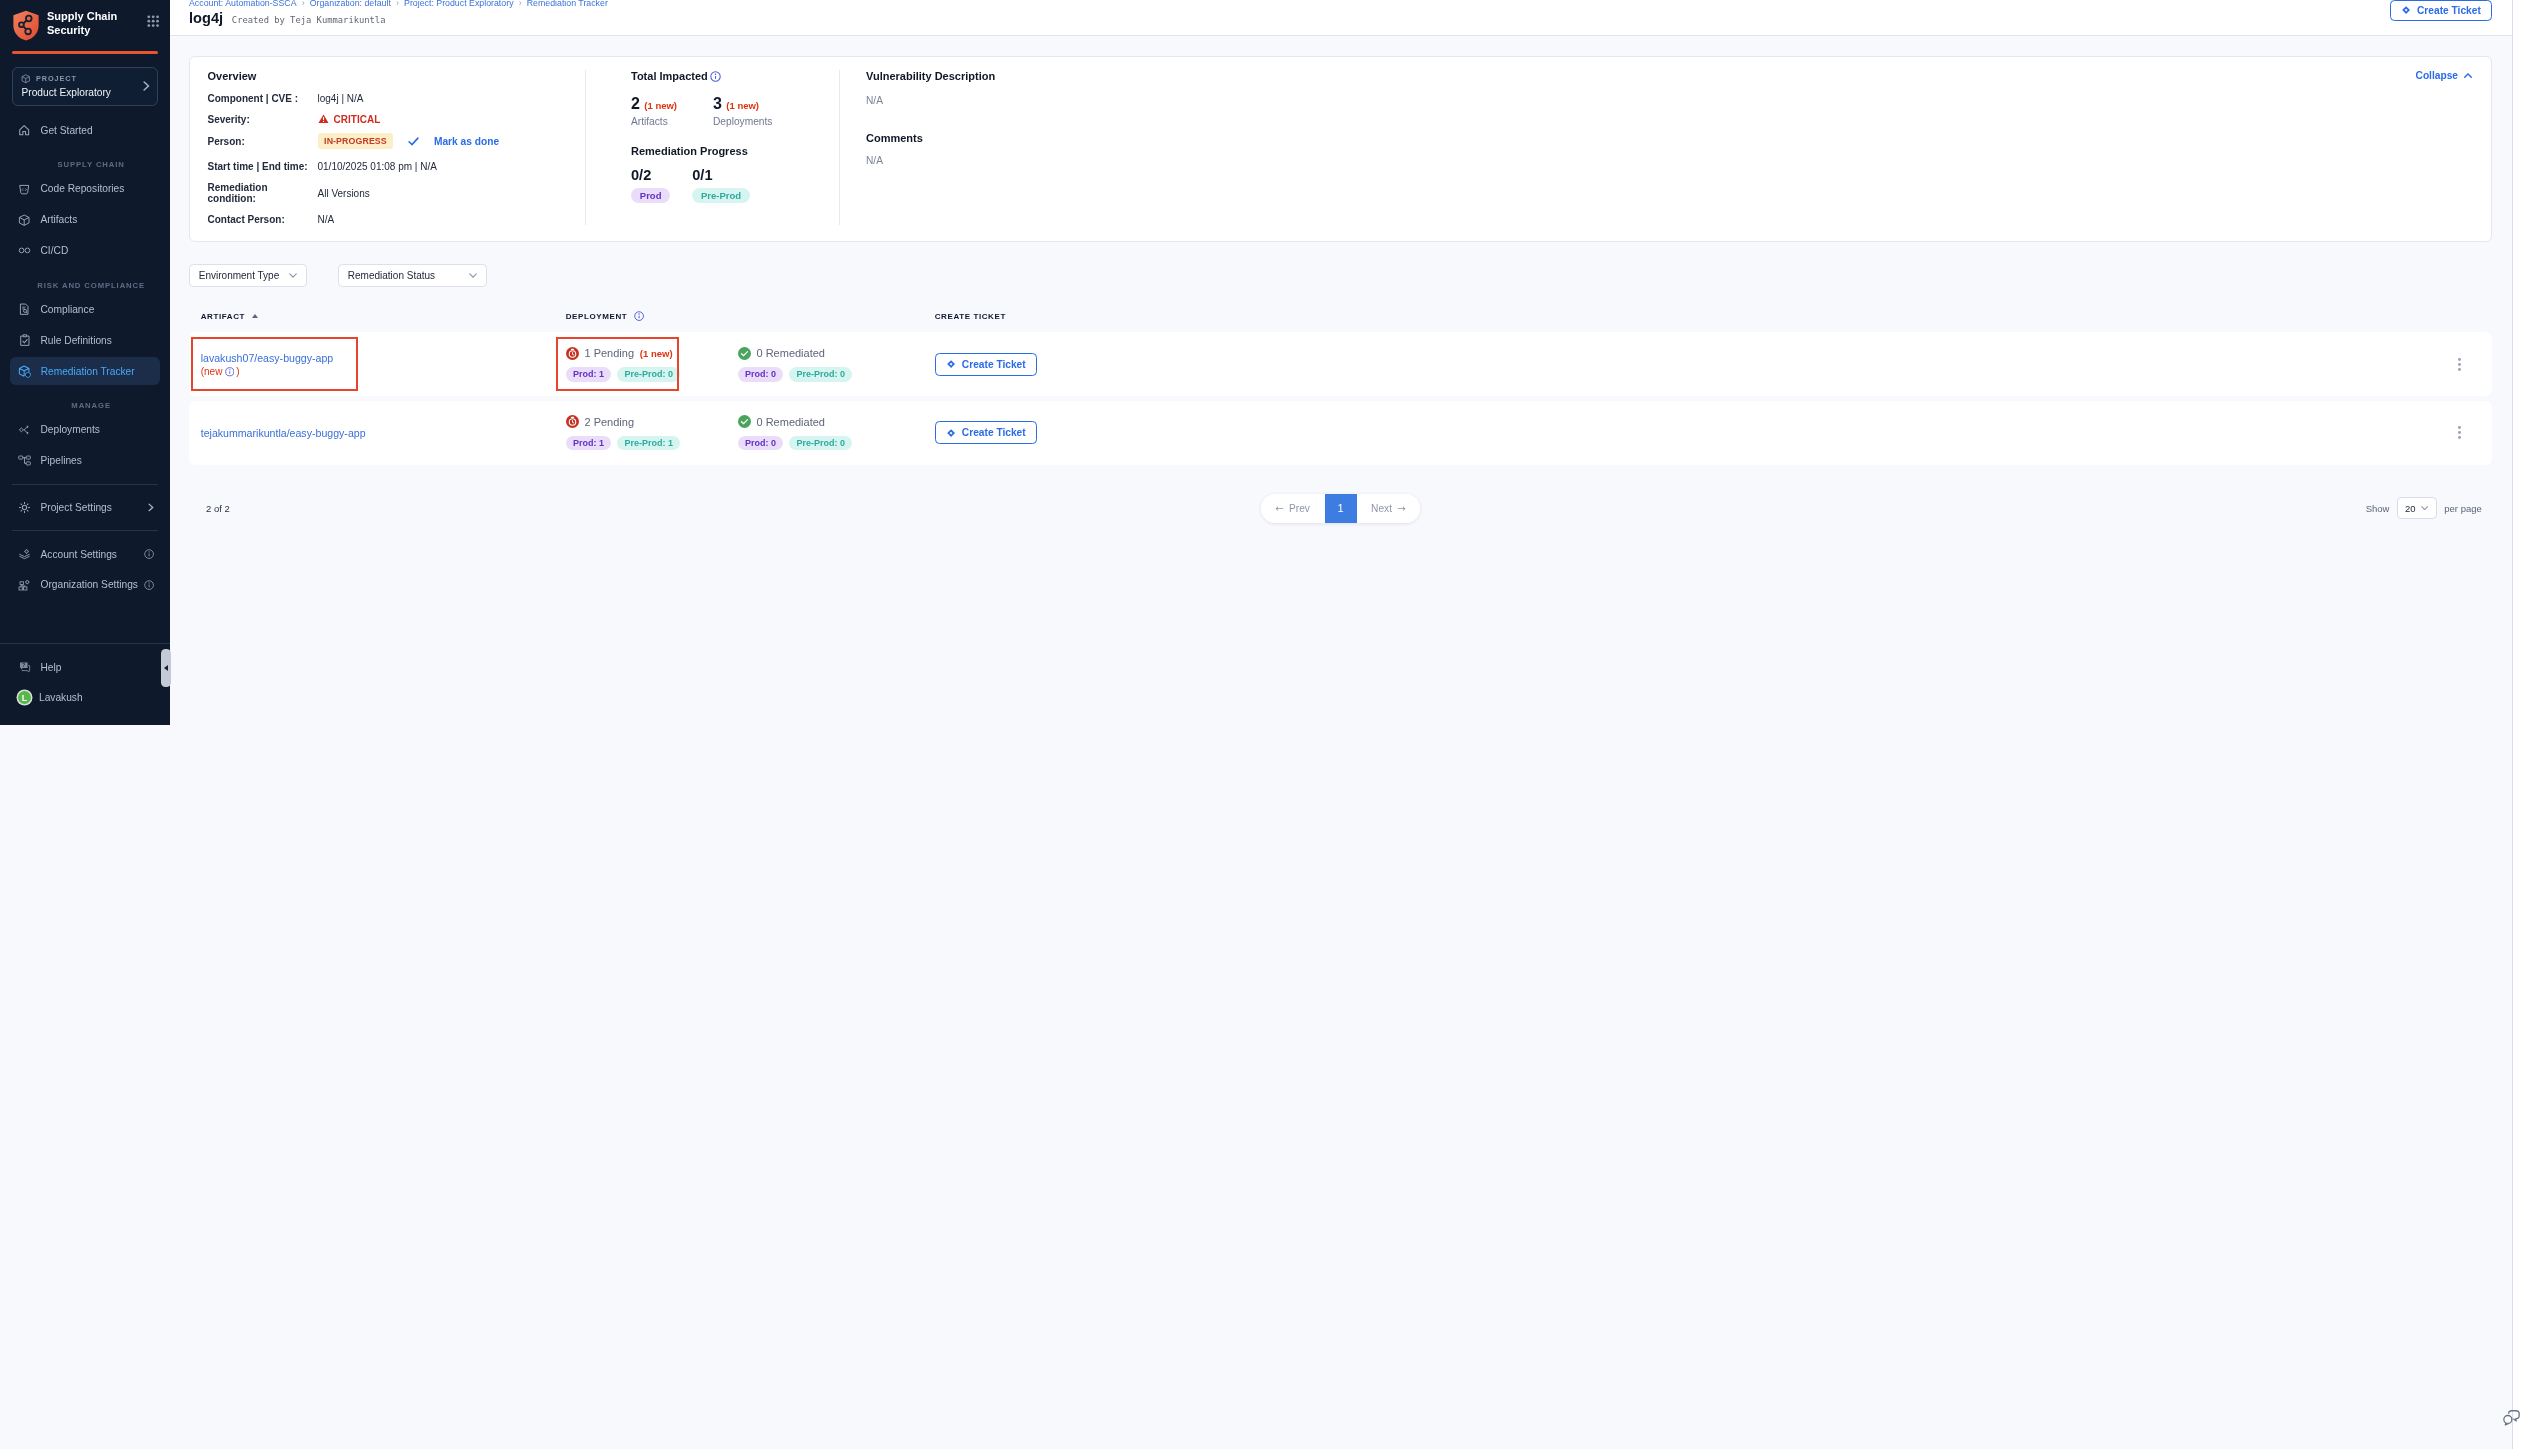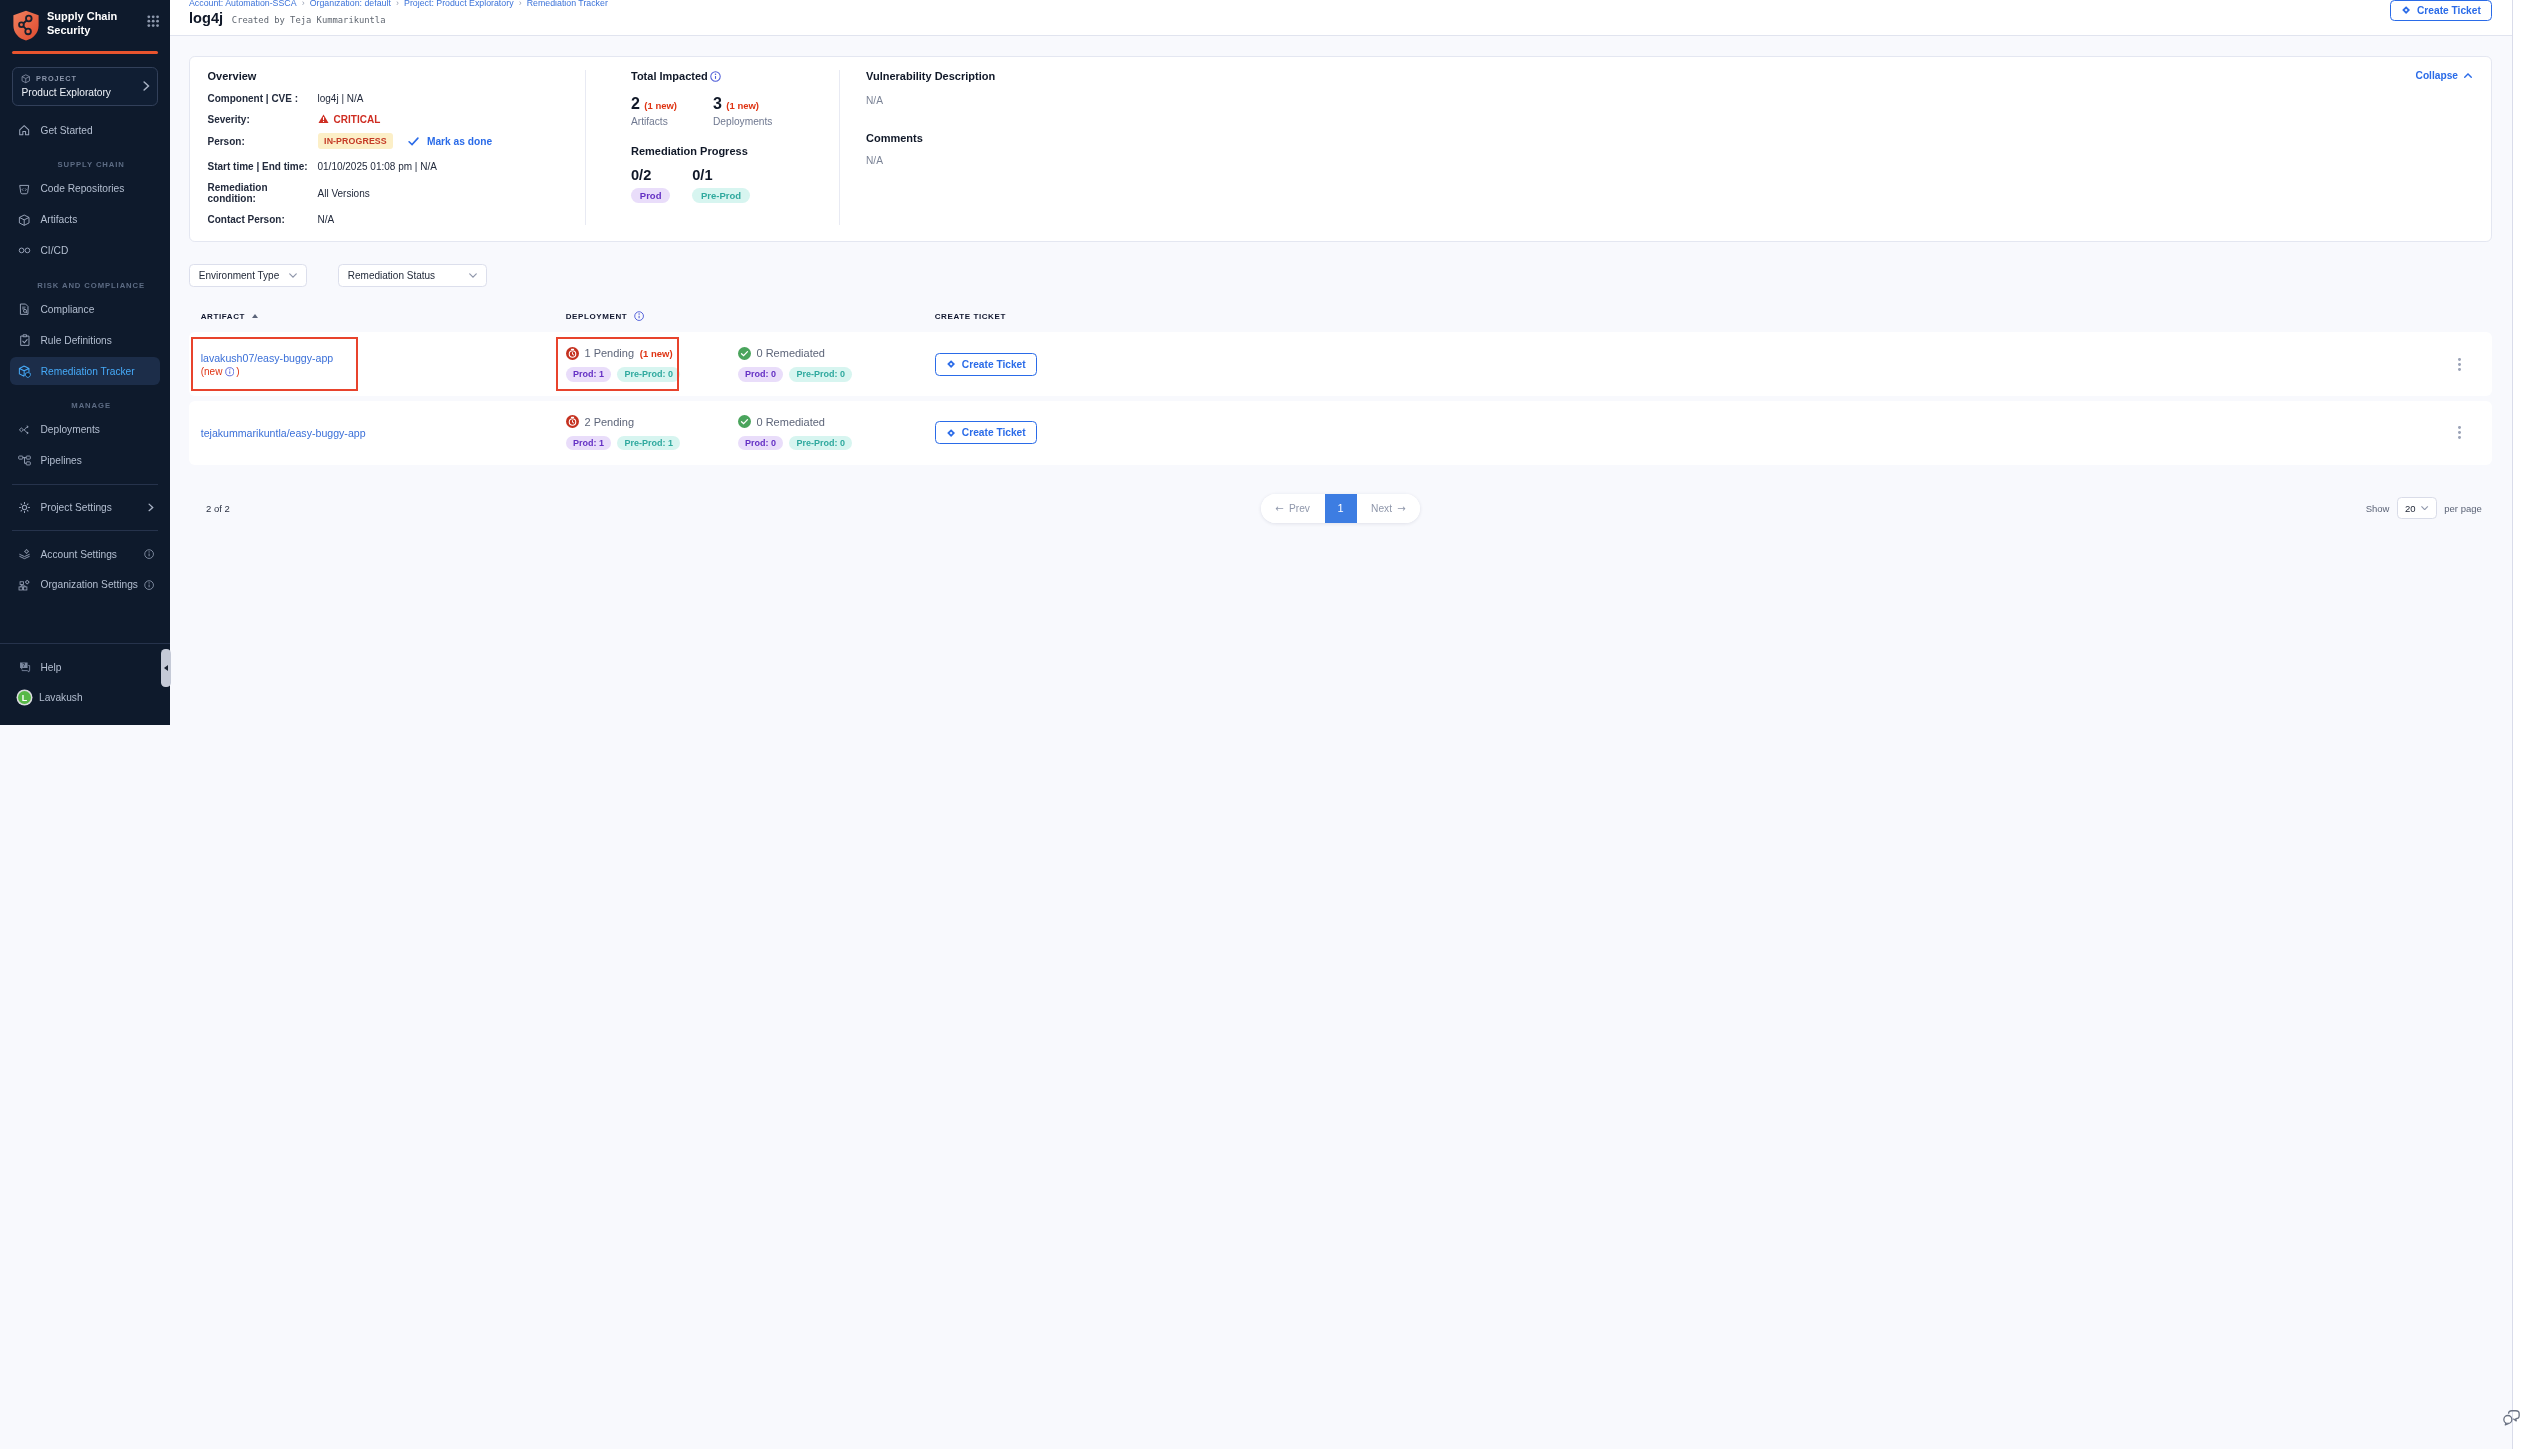--- a/index.html
+++ b/index.html
@@ -74,21 +74,21 @@
   .col-impact { flex:0 0 254px; border-left:0.7px solid #e8eaf3; padding:0 11.7px 0 45px; }
   .col-desc { flex:1; border-left:0.7px solid #e8eaf3; padding:0 121px 0 26px; }
   .card-h { font-size:11px; font-weight:700; color:#101828; }
 
   .ov-row { display:flex; align-items:center; margin-top:10.2px; font-size:10px; }
   .ov-label { width:110px; flex:0 0 110px; font-weight:700; color:#222a3c; }
   .ov-value { color:#222a3c; }
   .sev-value { color:#ce2d22; font-weight:600; display:flex; align-items:center; gap:5.1px; }
   .status-badge { background:#fcefc7; color:#c43a26; font-weight:700; font-size:8.8px;
     padding:2.9px 6.6px; border-radius:2.9px; letter-spacing:0.1px; }
-  .mark-done { display:inline-flex; align-items:center; gap:8px; color:#2a6be8;
+  .mark-done { display:inline-flex; align-items:center; gap:15px; color:#2a6be8;
     font-weight:700; font-size:10.2px; margin-left:14.6px; cursor:pointer; }
 
   .impact-head { display:flex; align-items:center; gap:2px; }
   .stats-row { display:flex; gap:19px; margin-top:13px; }
   .stat-top { display:flex; align-items:baseline; gap:4.4px; }
   .stat-num { font-size:16px; font-weight:700; color:#101828; }
   .stat-new { font-size:9.5px; font-weight:600; color:#df3312; }
   .stat-label { font-size:10.2px; color:#6f7890; margin-top:2.9px; }
   .stat-block { min-width:63px; }
   .progress-h { margin-top:17.5px; }

